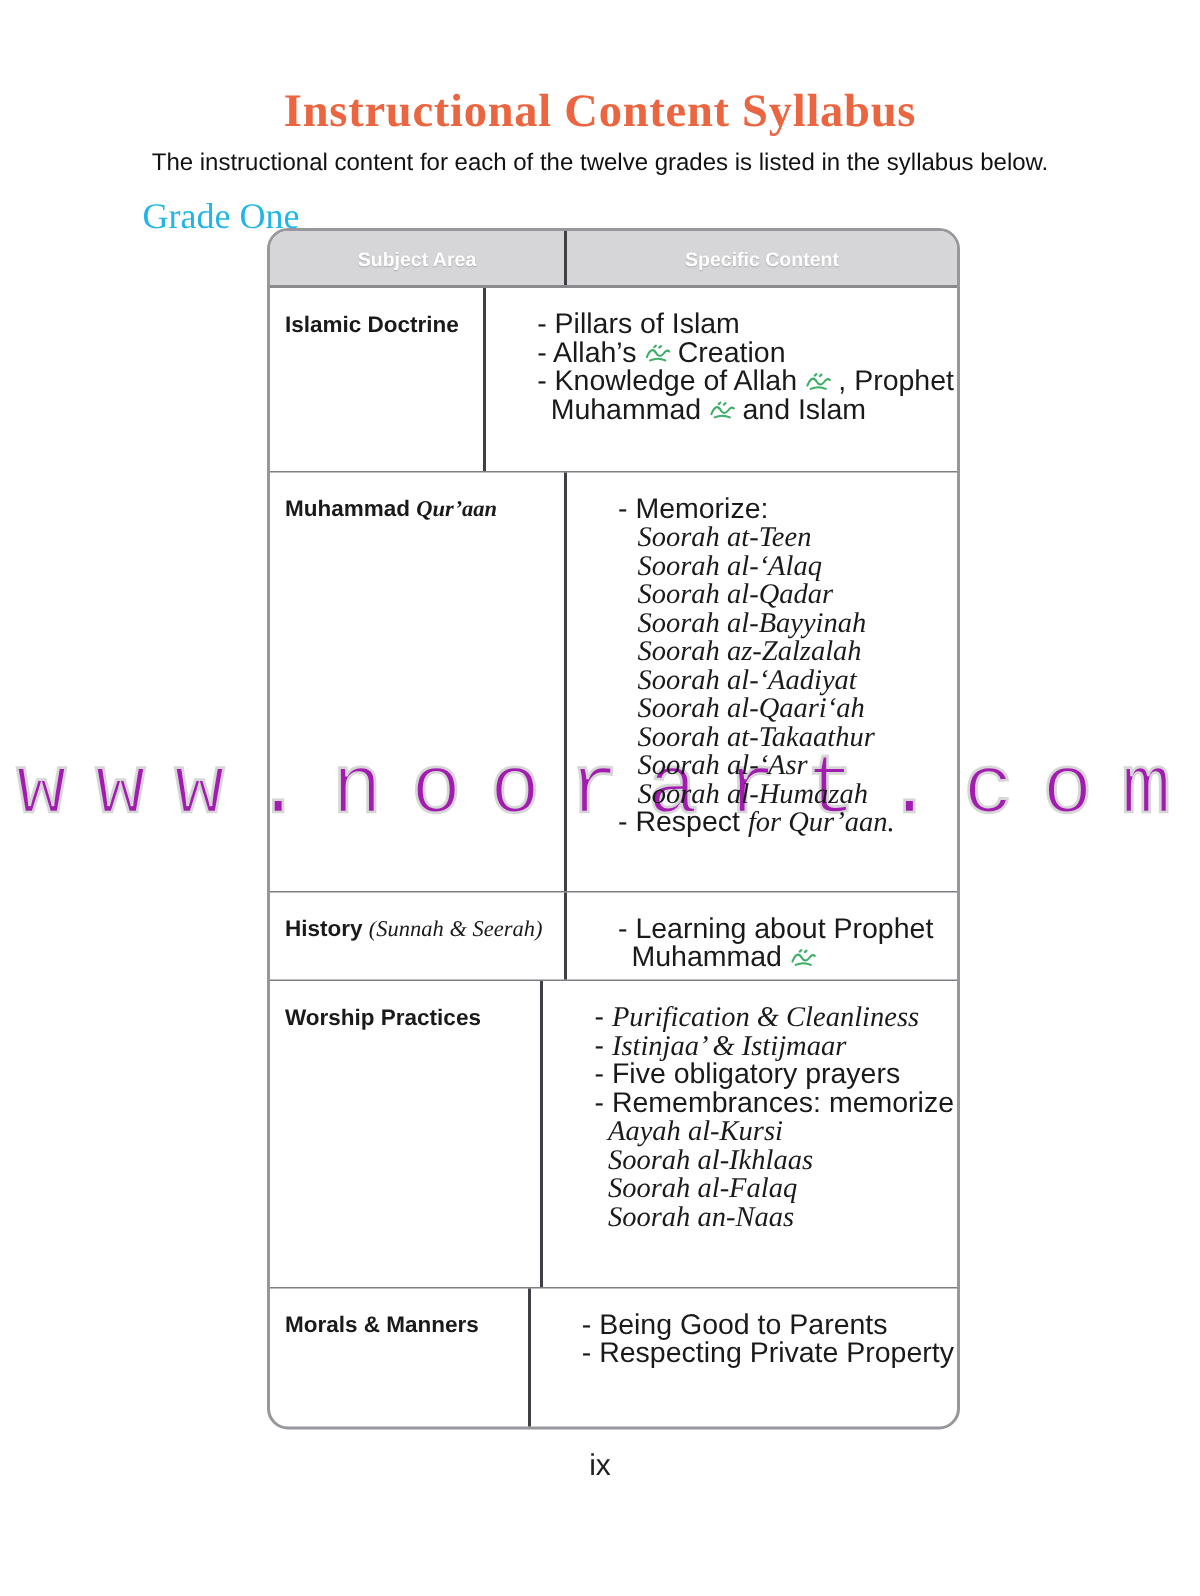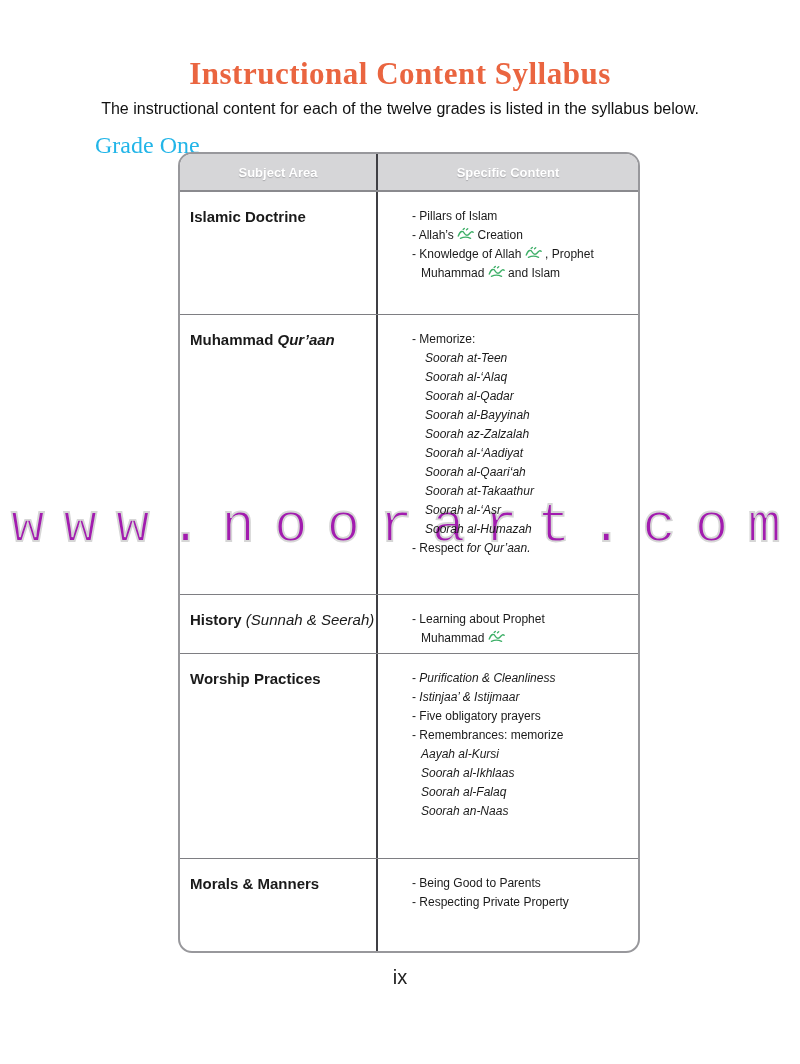--- a/index.html
+++ b/index.html
@@ -85,27 +85,27 @@
   .td-subject{
     width:198px;
     border-right:2px solid #3F3F44;
     padding:15px 4px 0 10px;
     font-size:15px; line-height:19px;
     white-space:nowrap;
   }
   .td-content{
     flex:1;
     padding:15px 2px 0 14px;
-    font-size:12px;
+    font-size:19px;
   }
   .cline{line-height:19px; white-space:nowrap;}
   .cline.ind1{padding-left:9px;}
   .cline.ind2{padding-left:13px;}
   .b{font-weight:bold;}
-  .i{font-style:italic;}
+  .i{font-style:italic;font-family:Liberation Serif, serif;}
   .hon{
     display:inline-block; width:17px; height:13px;
     vertical-align:-1px;
   }
   .hon svg{display:block; width:17px; height:13px;}
   .page-number{
     position:absolute; top:966px; left:0; right:0;
     text-align:center; font-size:20px; color:#222;
   }
 </style>

